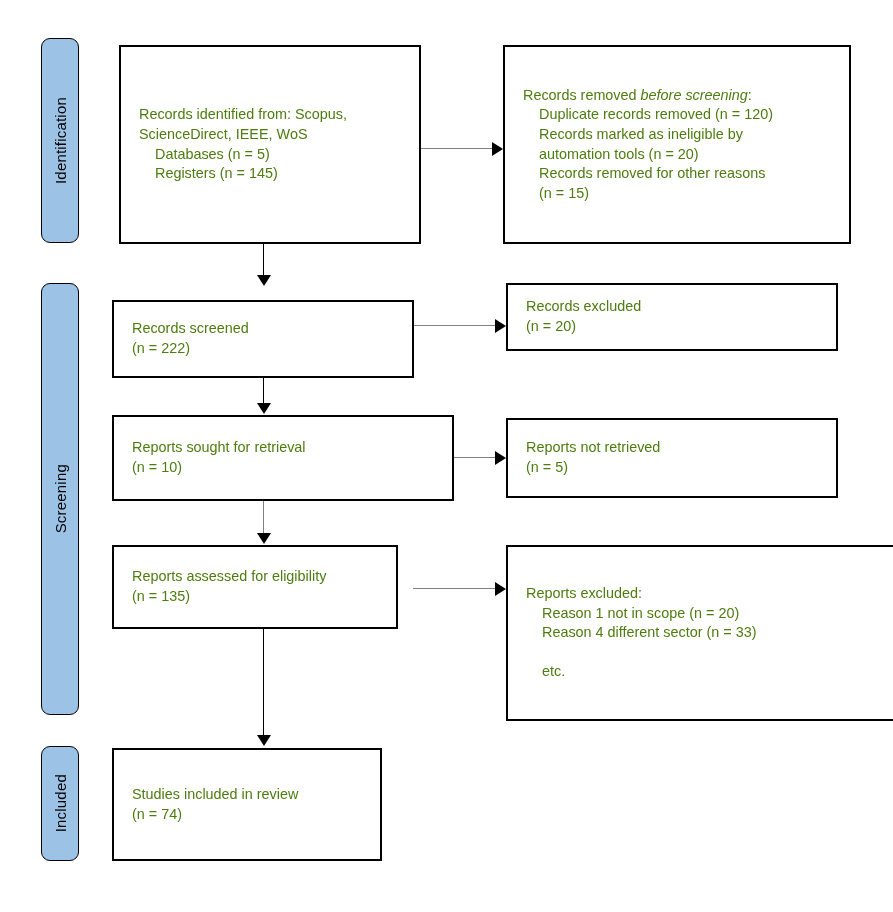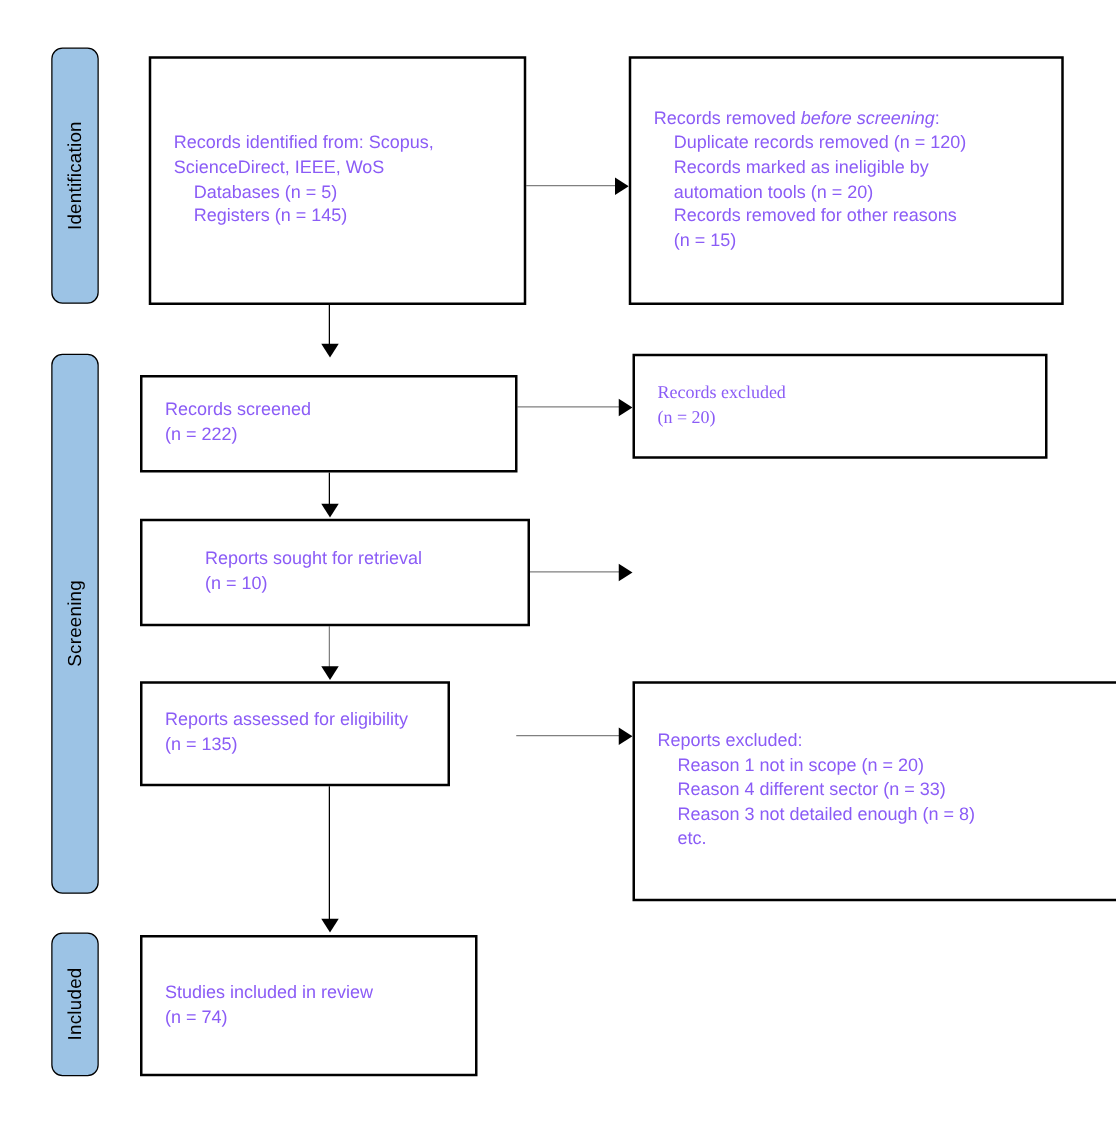--- a/index.html
+++ b/index.html
@@ -42,21 +42,21 @@
     position: absolute;
     box-sizing: border-box;
     background: #ffffff;
     border: 2.6px solid #000000;
     display: flex;
     align-items: center;
   }
   .flow-box .box-text {
     font-size: 14.4px;
     line-height: 19.6px;
-    color: #8b5cf6;
+    color: #4d7c0f;
     padding-left: 18px;
     padding-right: 8px;
     white-space: pre-wrap;
   }
   .flow-box .box-text .indent {
     display: inline-block;
     width: 16px;
   }
   .flow-box .box-text em {
     font-style: italic;
@@ -135,38 +135,41 @@
   <div class="arrow-down" style="left:257px; top:735px; border-top-color:#000000;"></div>
 
   <div class="flow-box" style="left:119px; top:45px; width:302px; height:199px;">
     <div class="box-text"><span>Records identified from: Scopus,</span><br><span>ScienceDirect, IEEE, WoS</span><br><span class="indent"></span><span>Databases (n = 5)</span><br><span class="indent"></span><span>Registers (n = 145)</span></div>
   </div>
 
   <div class="flow-box" style="left:112px; top:300px; width:302px; height:78px;">
     <div class="box-text"><span>Records screened</span><br><span>(n = 222)</span></div>
   </div>
 
-  <div class="flow-box" style="left:112px; top:415px; width:312px; height:86px;padding-left:32px;">
+  <div class="flow-box" style="left:112px; top:415px; width:342px; height:86px;">
     <div class="box-text"><span>Reports sought for retrieval</span><br><span>(n = 10)</span></div>
   </div>
 
-  <div class="flow-box" style="left:112px; top:545px; width:248px; height:84px;">
+  <div class="flow-box" style="left:112px; top:545px; width:286px; height:84px;">
     <div class="box-text"><span>Reports assessed for eligibility</span><br><span>(n = 135)</span></div>
   </div>
 
   <div class="flow-box" style="left:112px; top:748px; width:270px; height:113px;">
     <div class="box-text"><span>Studies included in review</span><br><span>(n = 74)</span></div>
   </div>
 
   <div class="flow-box" style="left:503px; top:45px; width:348px; height:199px;">
     <div class="box-text"><span>Records removed </span><em>before screening</em><span>:</span><br><span class="indent"></span><span>Duplicate records removed (n = 120)</span><br><span class="indent"></span><span>Records marked as ineligible by</span><br><span class="indent"></span><span>automation tools (n = 20)</span><br><span class="indent"></span><span>Records removed for other reasons</span><br><span class="indent"></span><span>(n = 15)</span></div>
   </div>
 
-  <div class="flow-box" style="left:506px; top:283px; width:332px; height:84px;font-family:Liberation Serif, serif;">
+  <div class="flow-box" style="left:506px; top:283px; width:332px; height:68px;">
     <div class="box-text"><span>Records excluded</span><br><span>(n = 20)</span></div>
   </div>
 
+  <div class="flow-box" style="left:506px; top:418px; width:332px; height:80px;">
+    <div class="box-text"><span>Reports not retrieved</span><br><span>(n = 5)</span></div>
+  </div>
 
   <div class="flow-box" style="left:506px; top:545px; width:409px; height:176px;">
-    <div class="box-text"><span>Reports excluded:</span><br><span class="indent"></span><span>Reason 1 not in scope (n = 20)</span><br><span class="indent"></span><span>Reason 4 different sector (n = 33)</span><br><span class="indent"></span><span>Reason 3 not detailed enough (n = 8)</span><br><span class="indent"></span><span>etc.</span></div>
+    <div class="box-text"><span>Reports excluded:</span><br><span class="indent"></span><span>Reason 1 not in scope (n = 20)</span><br><span class="indent"></span><span>Reason 4 different sector (n = 33)</span><br><span class="indent"></span><br><span class="indent"></span><span>etc.</span></div>
   </div>
 
 </div>
 
 </body></html>

